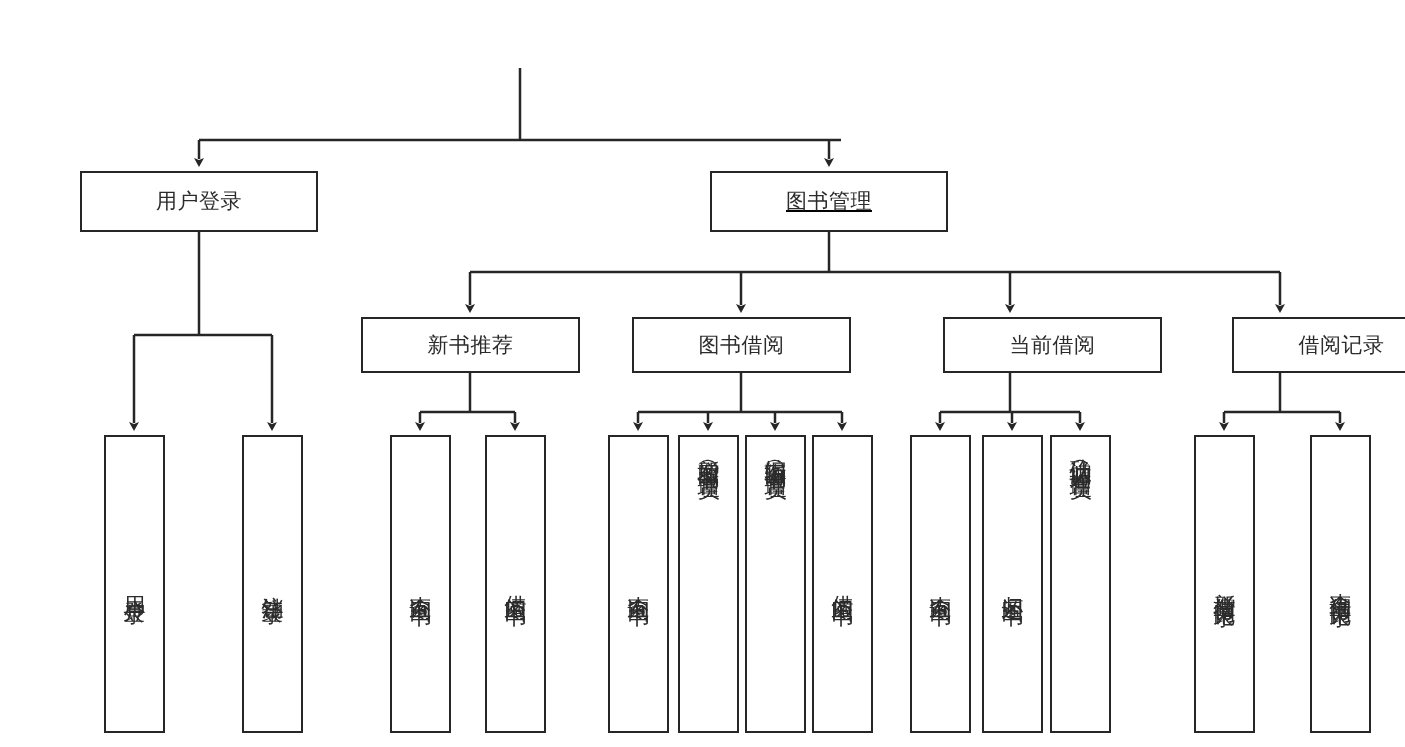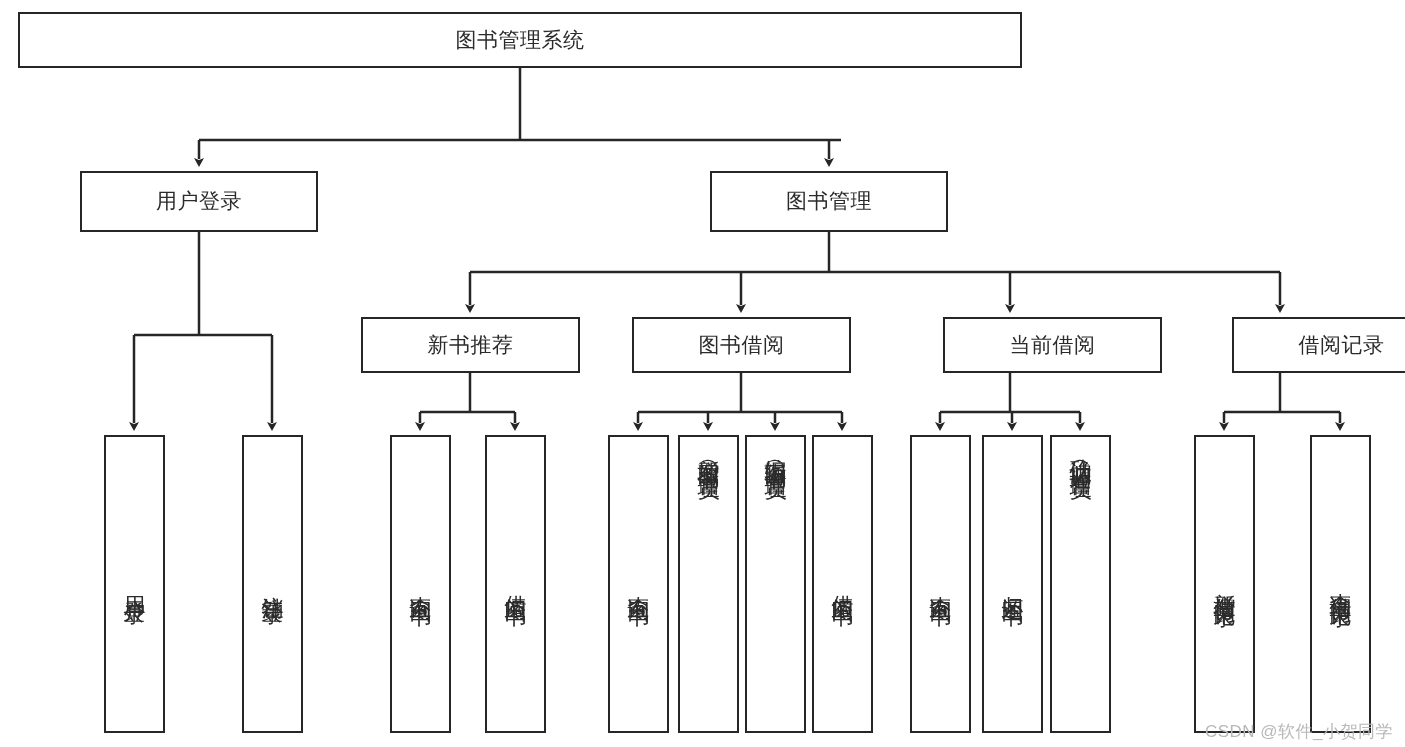--- a/index.html
+++ b/index.html
@@ -126,28 +126,25 @@
       <path d="M1012,412 L1012,423" marker-end="url(#arrow)"></path>
       <path d="M1080,412 L1080,423" marker-end="url(#arrow)"></path>
 
       <path d="M1280,373 L1280,412"></path>
       <path d="M1224,412 L1340,412"></path>
       <path d="M1224,412 L1224,423" marker-end="url(#arrow)"></path>
       <path d="M1340,412 L1340,423" marker-end="url(#arrow)"></path>
     </g>
   </svg>
 
-  <div class="node" id="n-root" style="left: 18px; top: 12px; width: 1004px; height: 56px;">
-    <span class="label">图书管理系统</span>
-  </div>
 
   <div class="node" id="n-l2-0" style="left: 80px; top: 171px; width: 238px; height: 61px;">
     <span class="label">用户登录</span>
   </div>
-  <div class="node" id="n-l2-1" style="left: 710px; top: 171px; width: 238px; height: 61px;">
+  <div class="node" id="n-l2-1" style="left: 710px; top: 171px; width: 238px; height: 61px; text-decoration: underline;">
     <span class="label">图书管理</span>
   </div>
 
   <div class="node" id="n-l3-0" style="left: 361px; top: 317px; width: 219px; height: 56px;">
     <span class="label">新书推荐</span>
   </div>
   <div class="node" id="n-l3-1" style="left: 632px; top: 317px; width: 219px; height: 56px;">
     <span class="label">图书借阅</span>
   </div>
   <div class="node" id="n-l3-2" style="left: 943px; top: 317px; width: 219px; height: 56px;">
@@ -190,14 +187,13 @@
   <div class="node vertical top" id="n-leaf-10" style="left: 1050px; top: 435px; width: 61px; height: 298px;">
     <span class="label">确认归还（管理员）</span>
   </div>
   <div class="node vertical mid" id="n-leaf-11" style="left: 1194px; top: 435px; width: 61px; height: 298px;">
     <span class="label">新增借阅记录</span>
   </div>
   <div class="node vertical mid" id="n-leaf-12" style="left: 1310px; top: 435px; width: 61px; height: 298px;">
     <span class="label">查询借阅记录</span>
   </div>
 
-  <div class="watermark">CSDN @软件_小贺同学</div>
 </div>
 
 </body></html>

